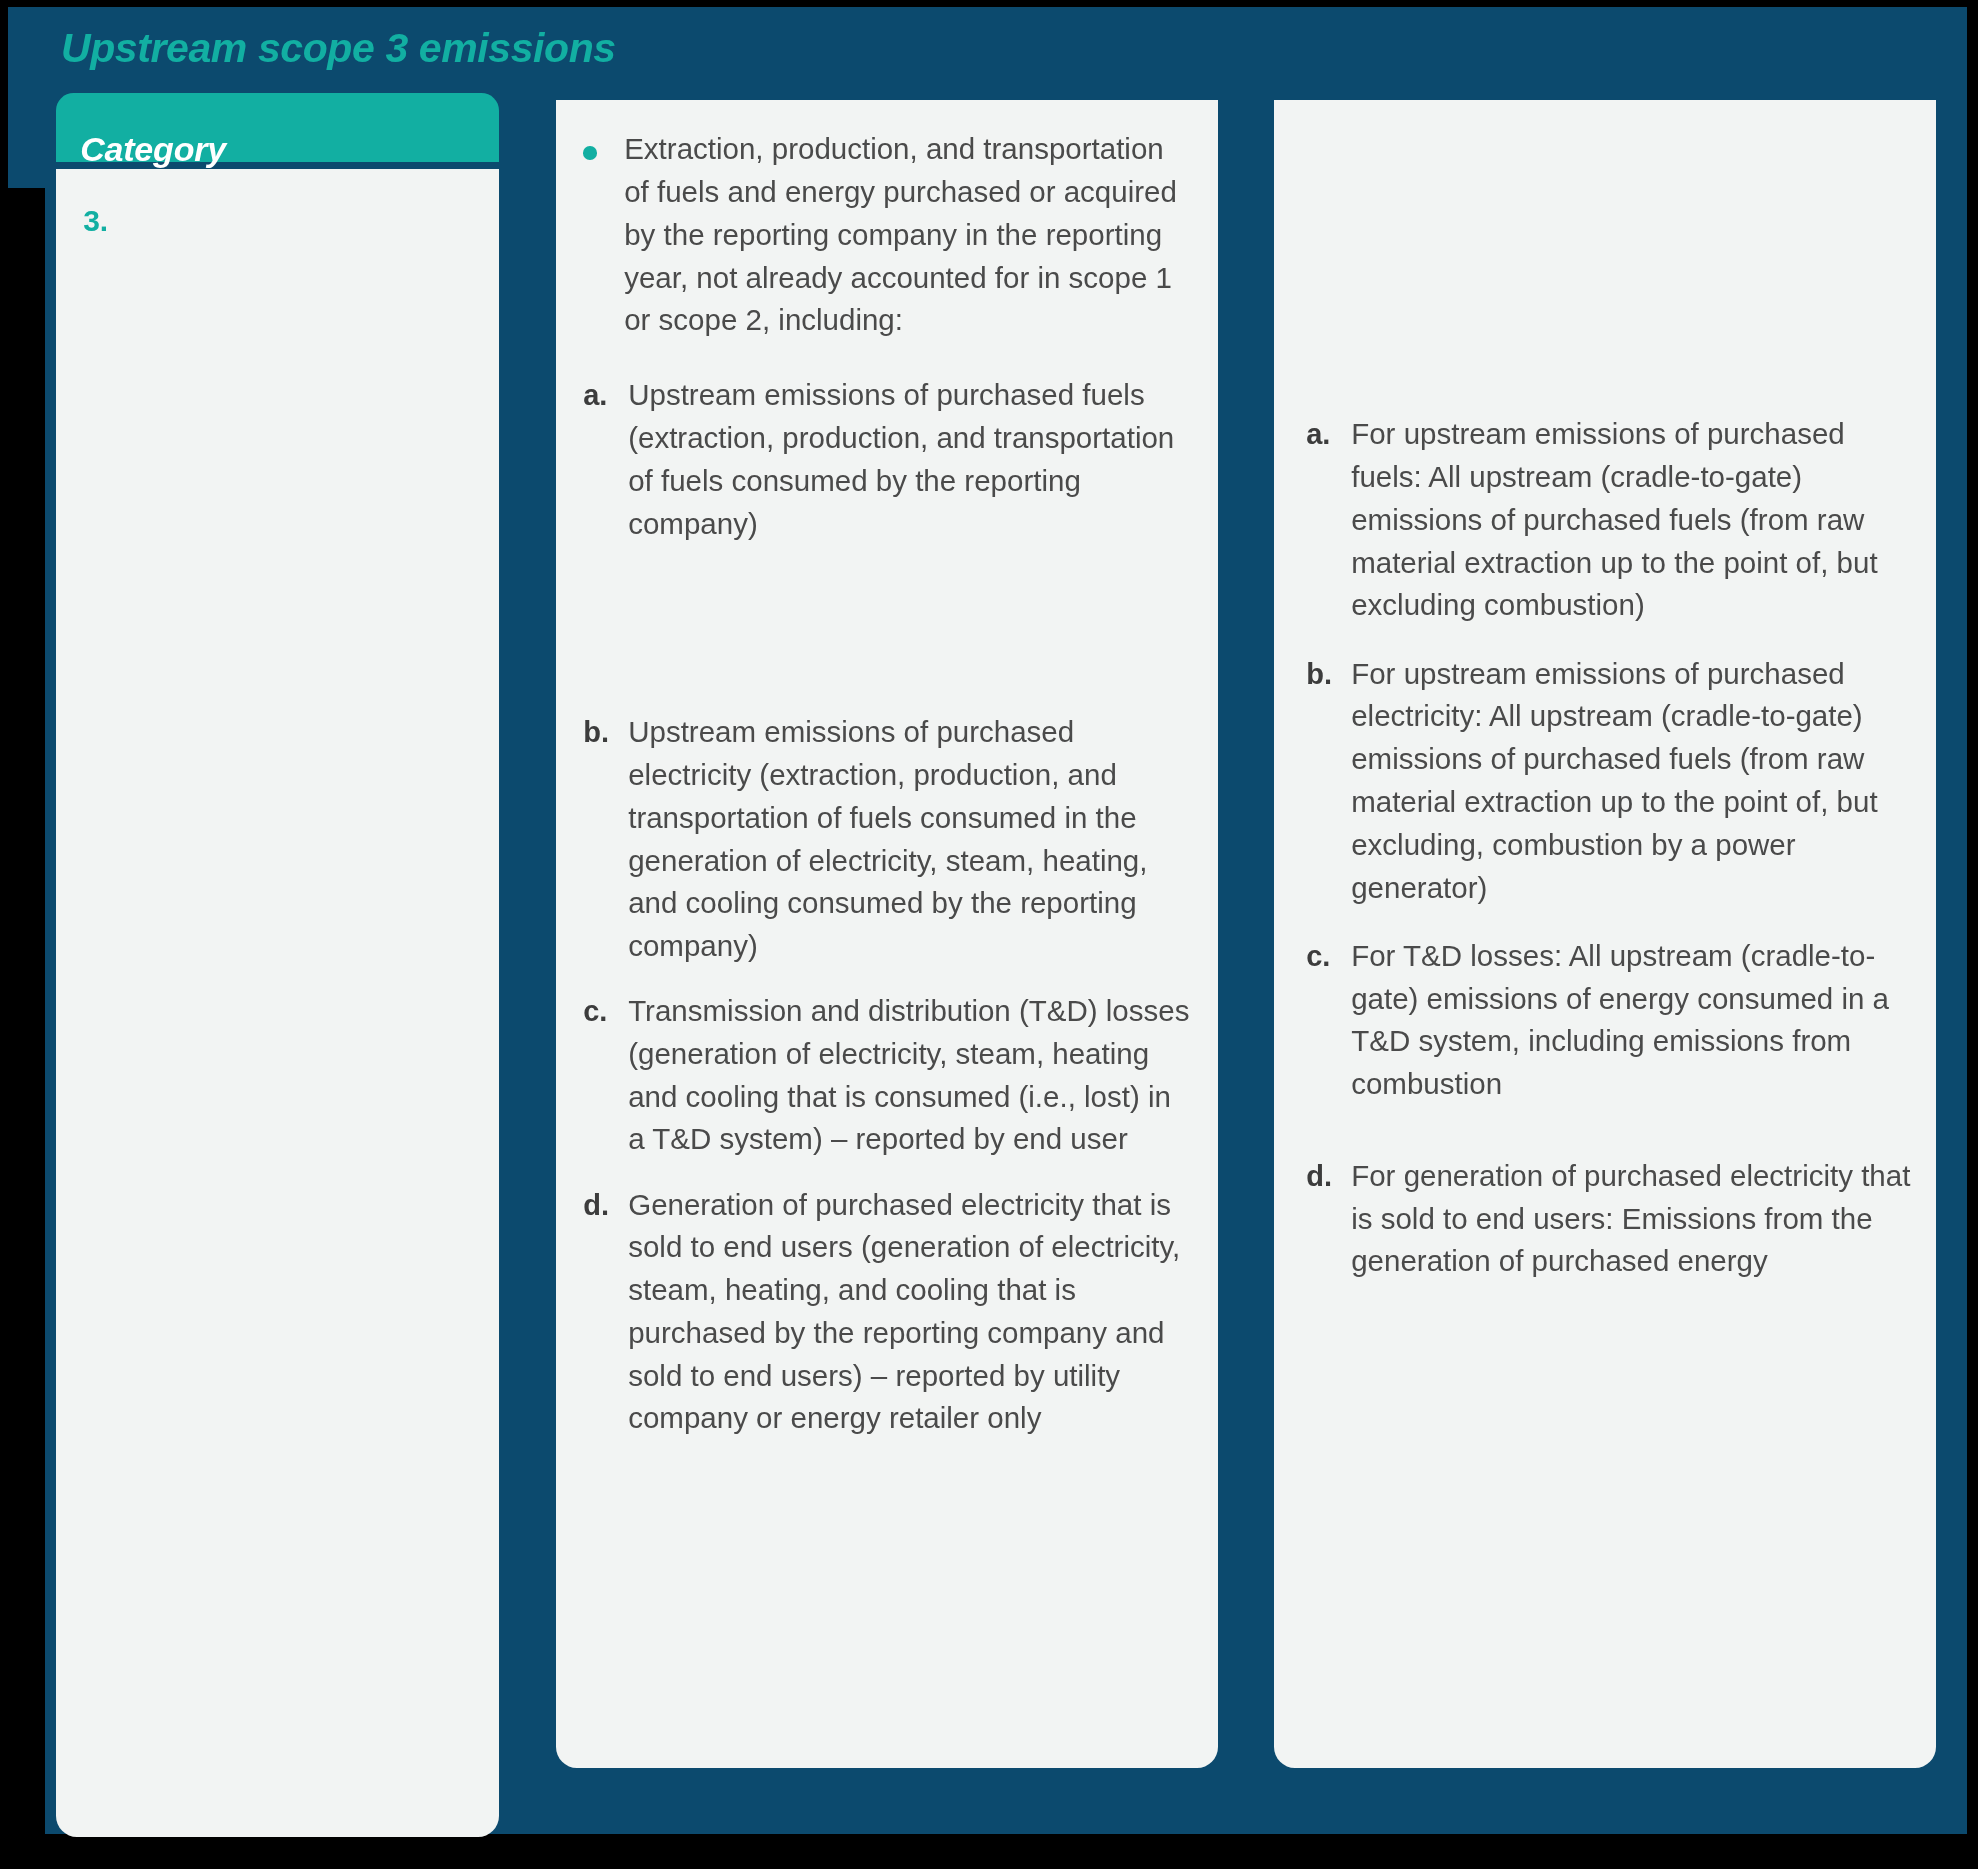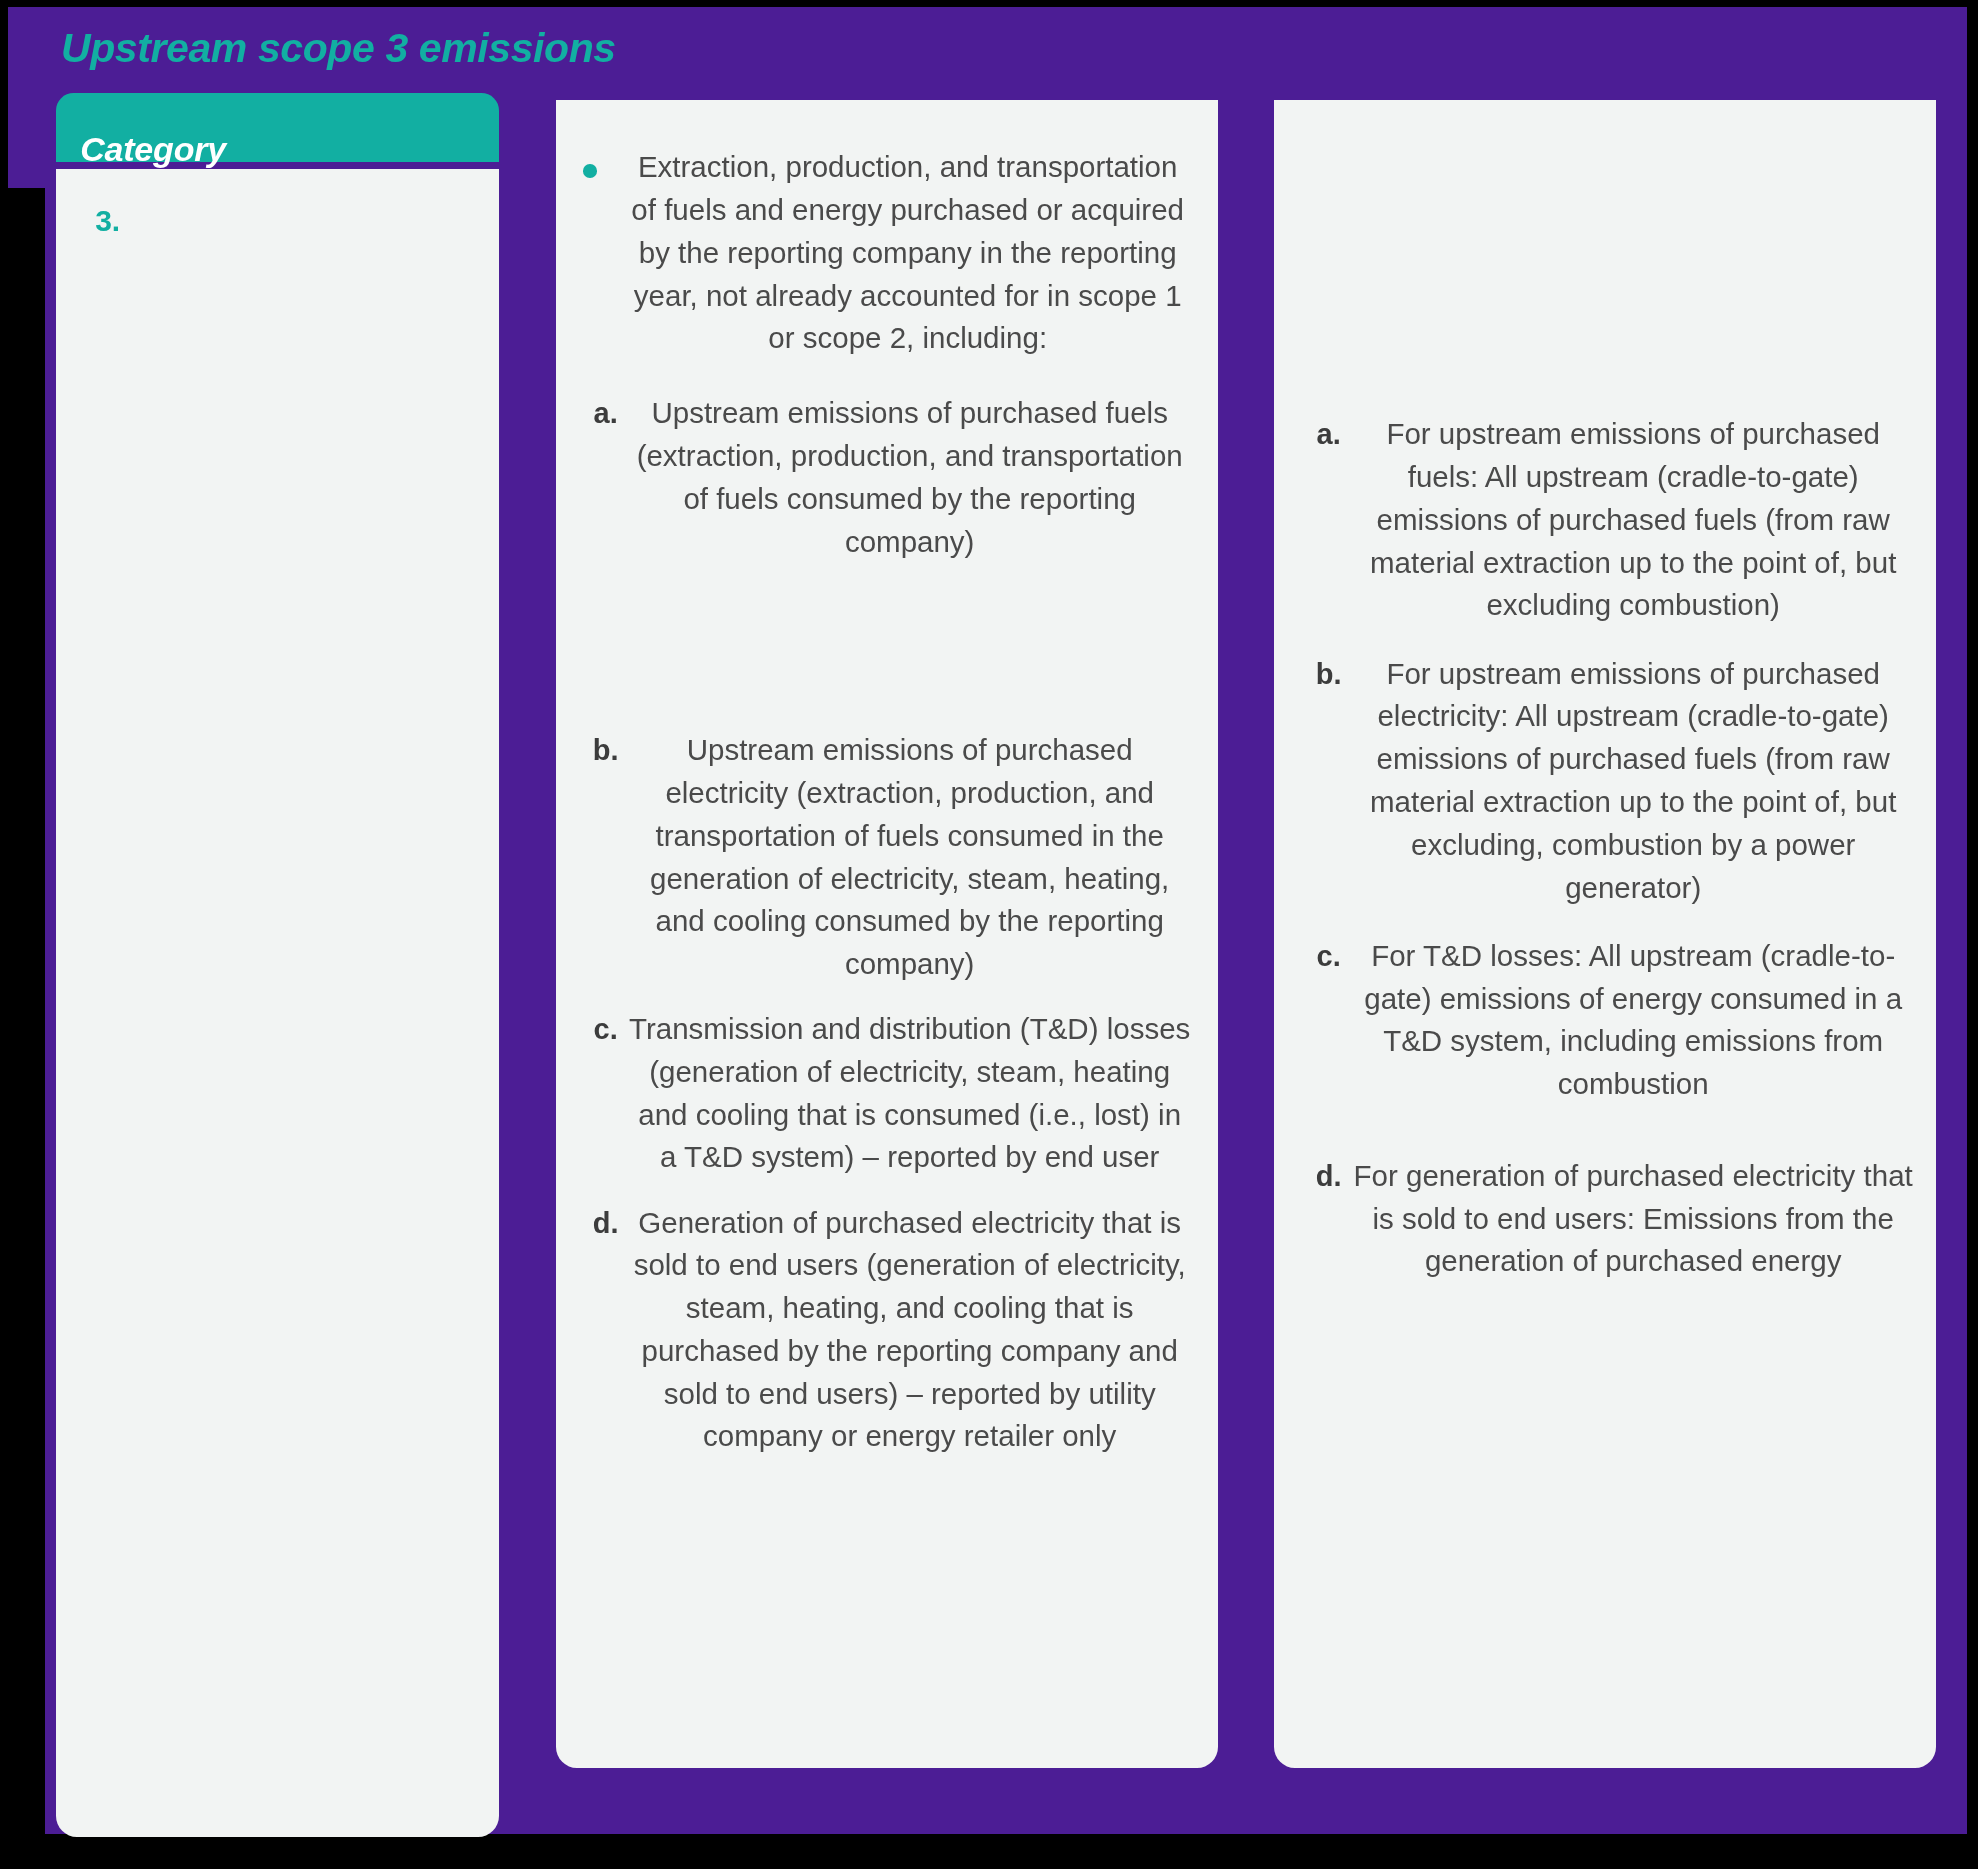--- a/index.html
+++ b/index.html
@@ -7,24 +7,23 @@
     padding: 0;
     background: #ffffff;
   }
   body {
     font-family: "Liberation Sans", sans-serif;
   }
   .page {
     position: relative;
     width: 1978px;
     height: 1869px;
-    background: #4c1d95;
+    background: #0c4a6e;
     box-sizing: border-box;
     overflow: hidden;
-    text-align: center;
   }
   
   .edge-left-thin {
     position: absolute;
     left: 0; top: 0;
     width: 8px; height: 188px;
     background: #000000;
   }
   .edge-left-thick {
     position: absolute;
@@ -131,21 +130,21 @@
     flex: 0 0 49px;
   }
   .cat-label {
     flex: 1 1 auto;
   }
 
   
   .bullet-row {
     display: flex;
     align-items: flex-start;
-    margin-top: 22px;
+    margin-top: 4px;
   }
   .bullet-dot {
     flex: 0 0 41px;
     padding-top: 17.6px;
   }
   .bullet-dot .dot {
     display: block;
     width: 13.6px;
     height: 13.6px;
     border-radius: 50%;

